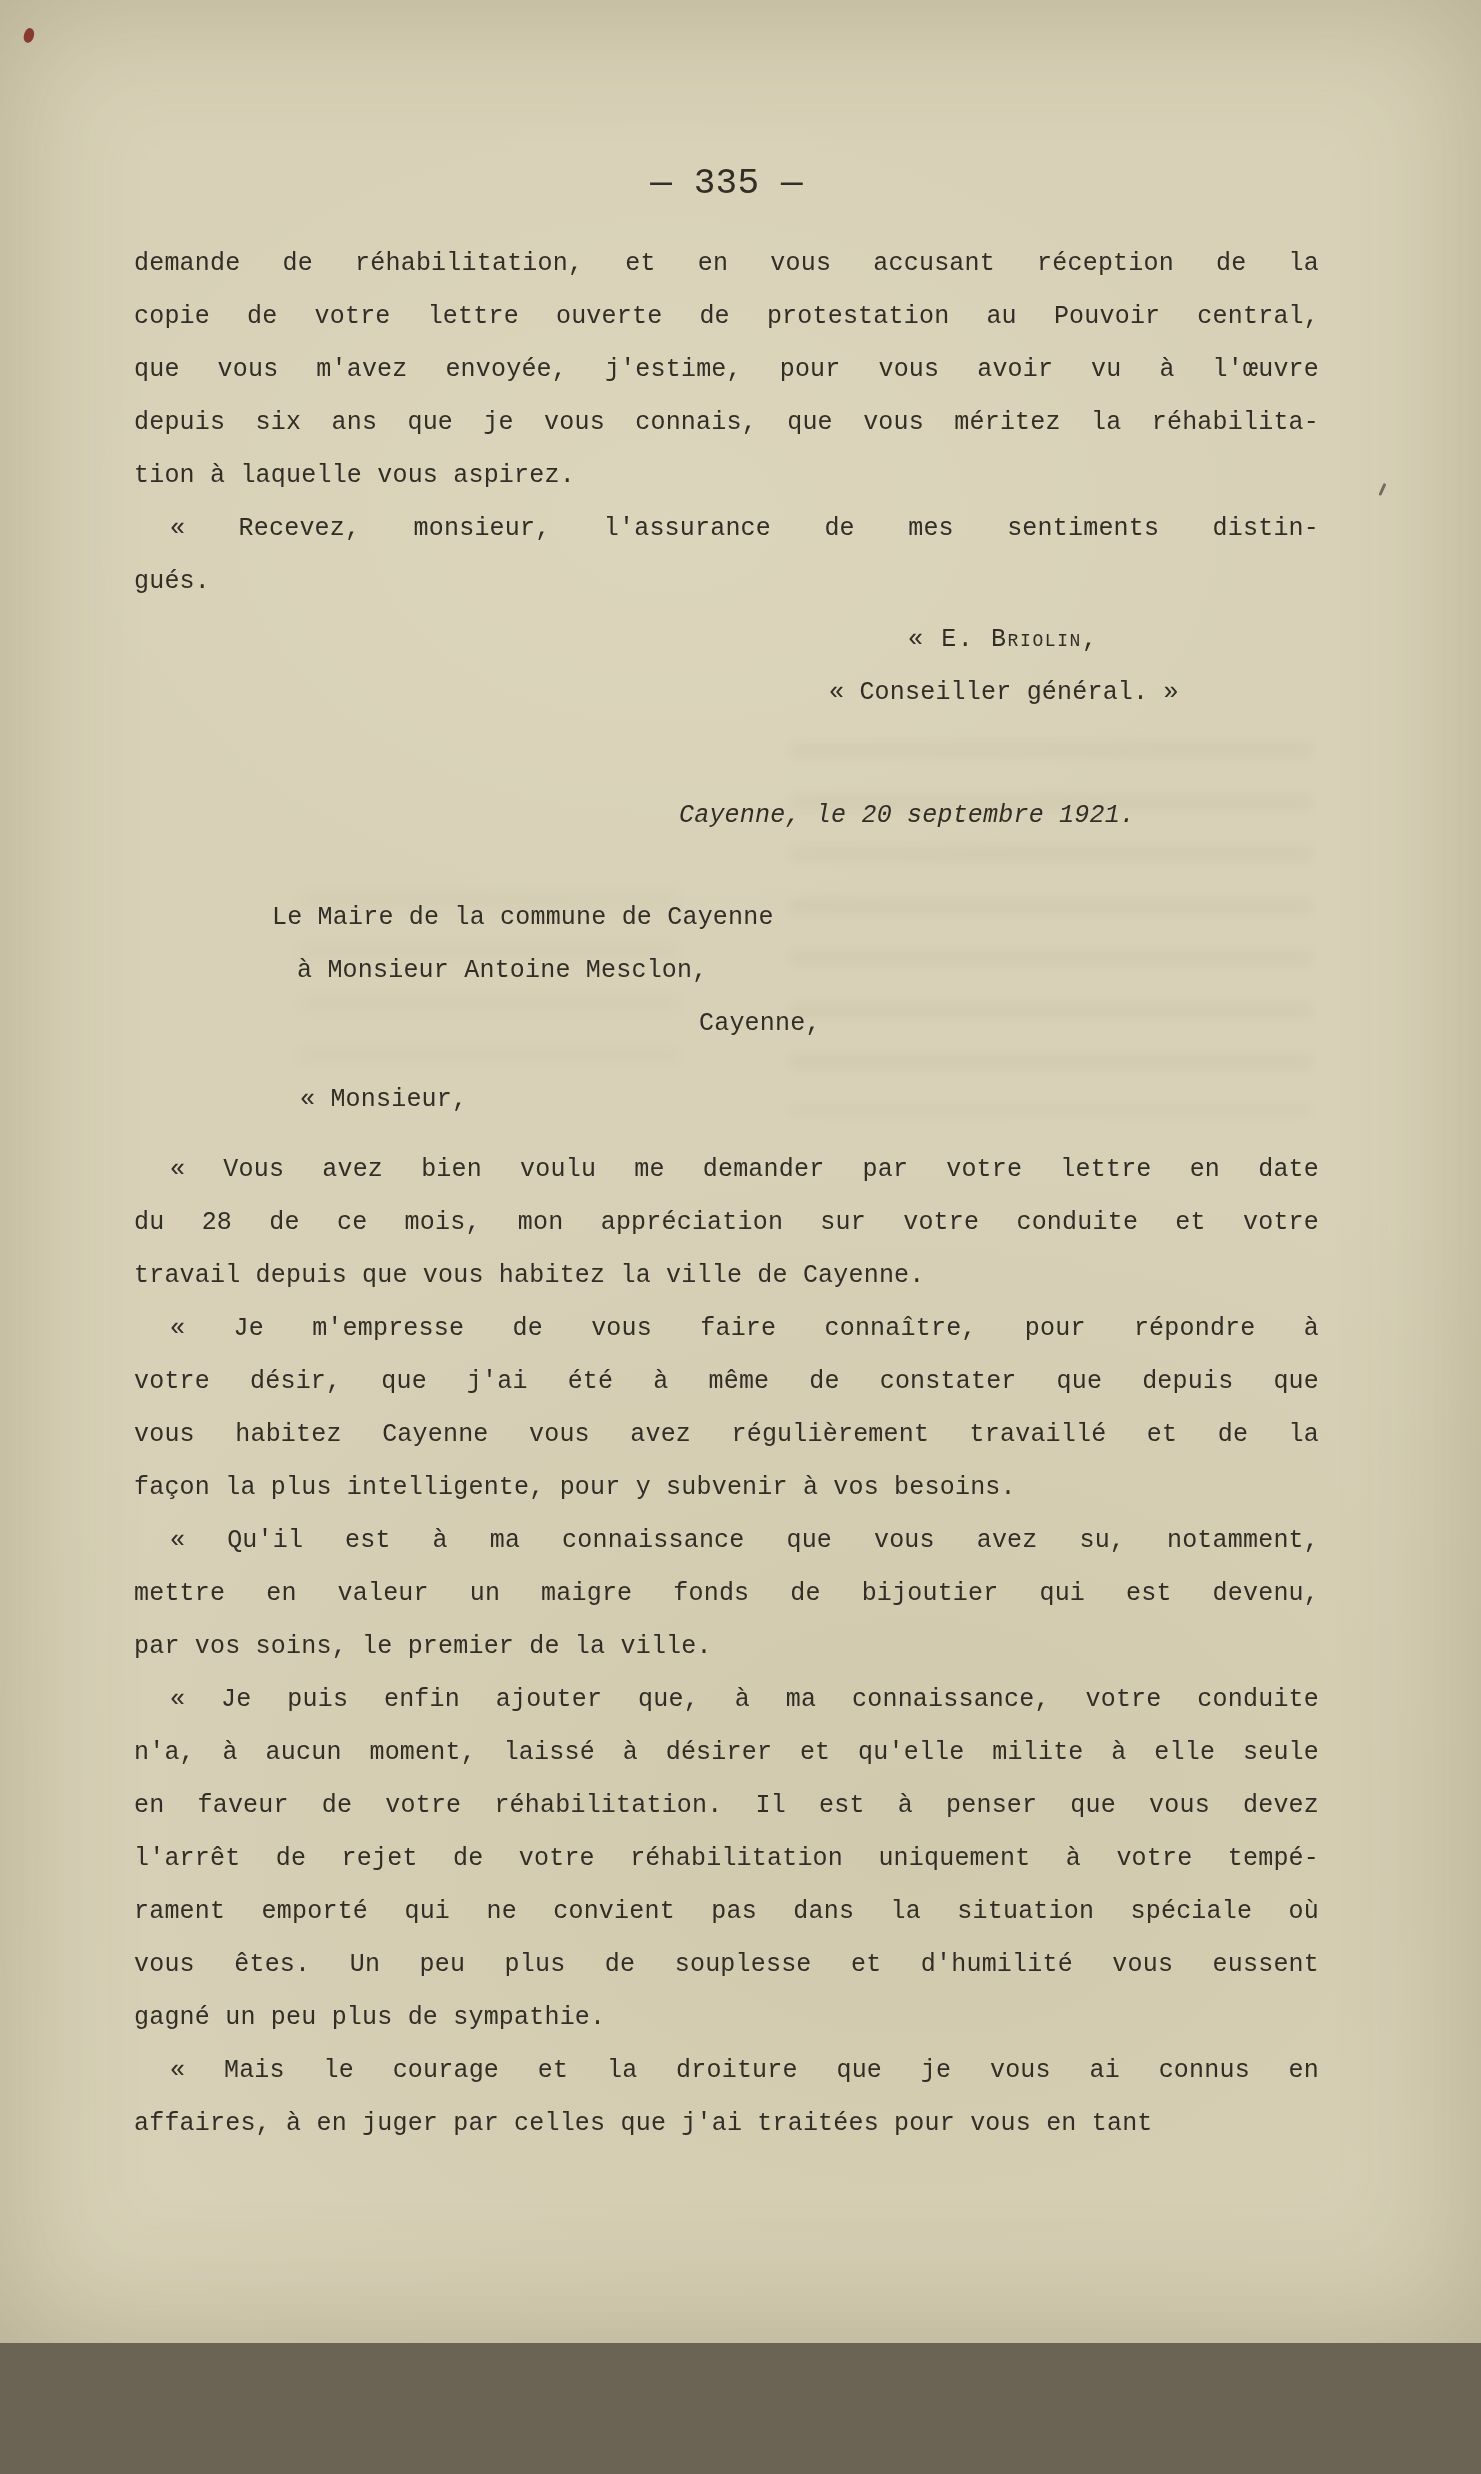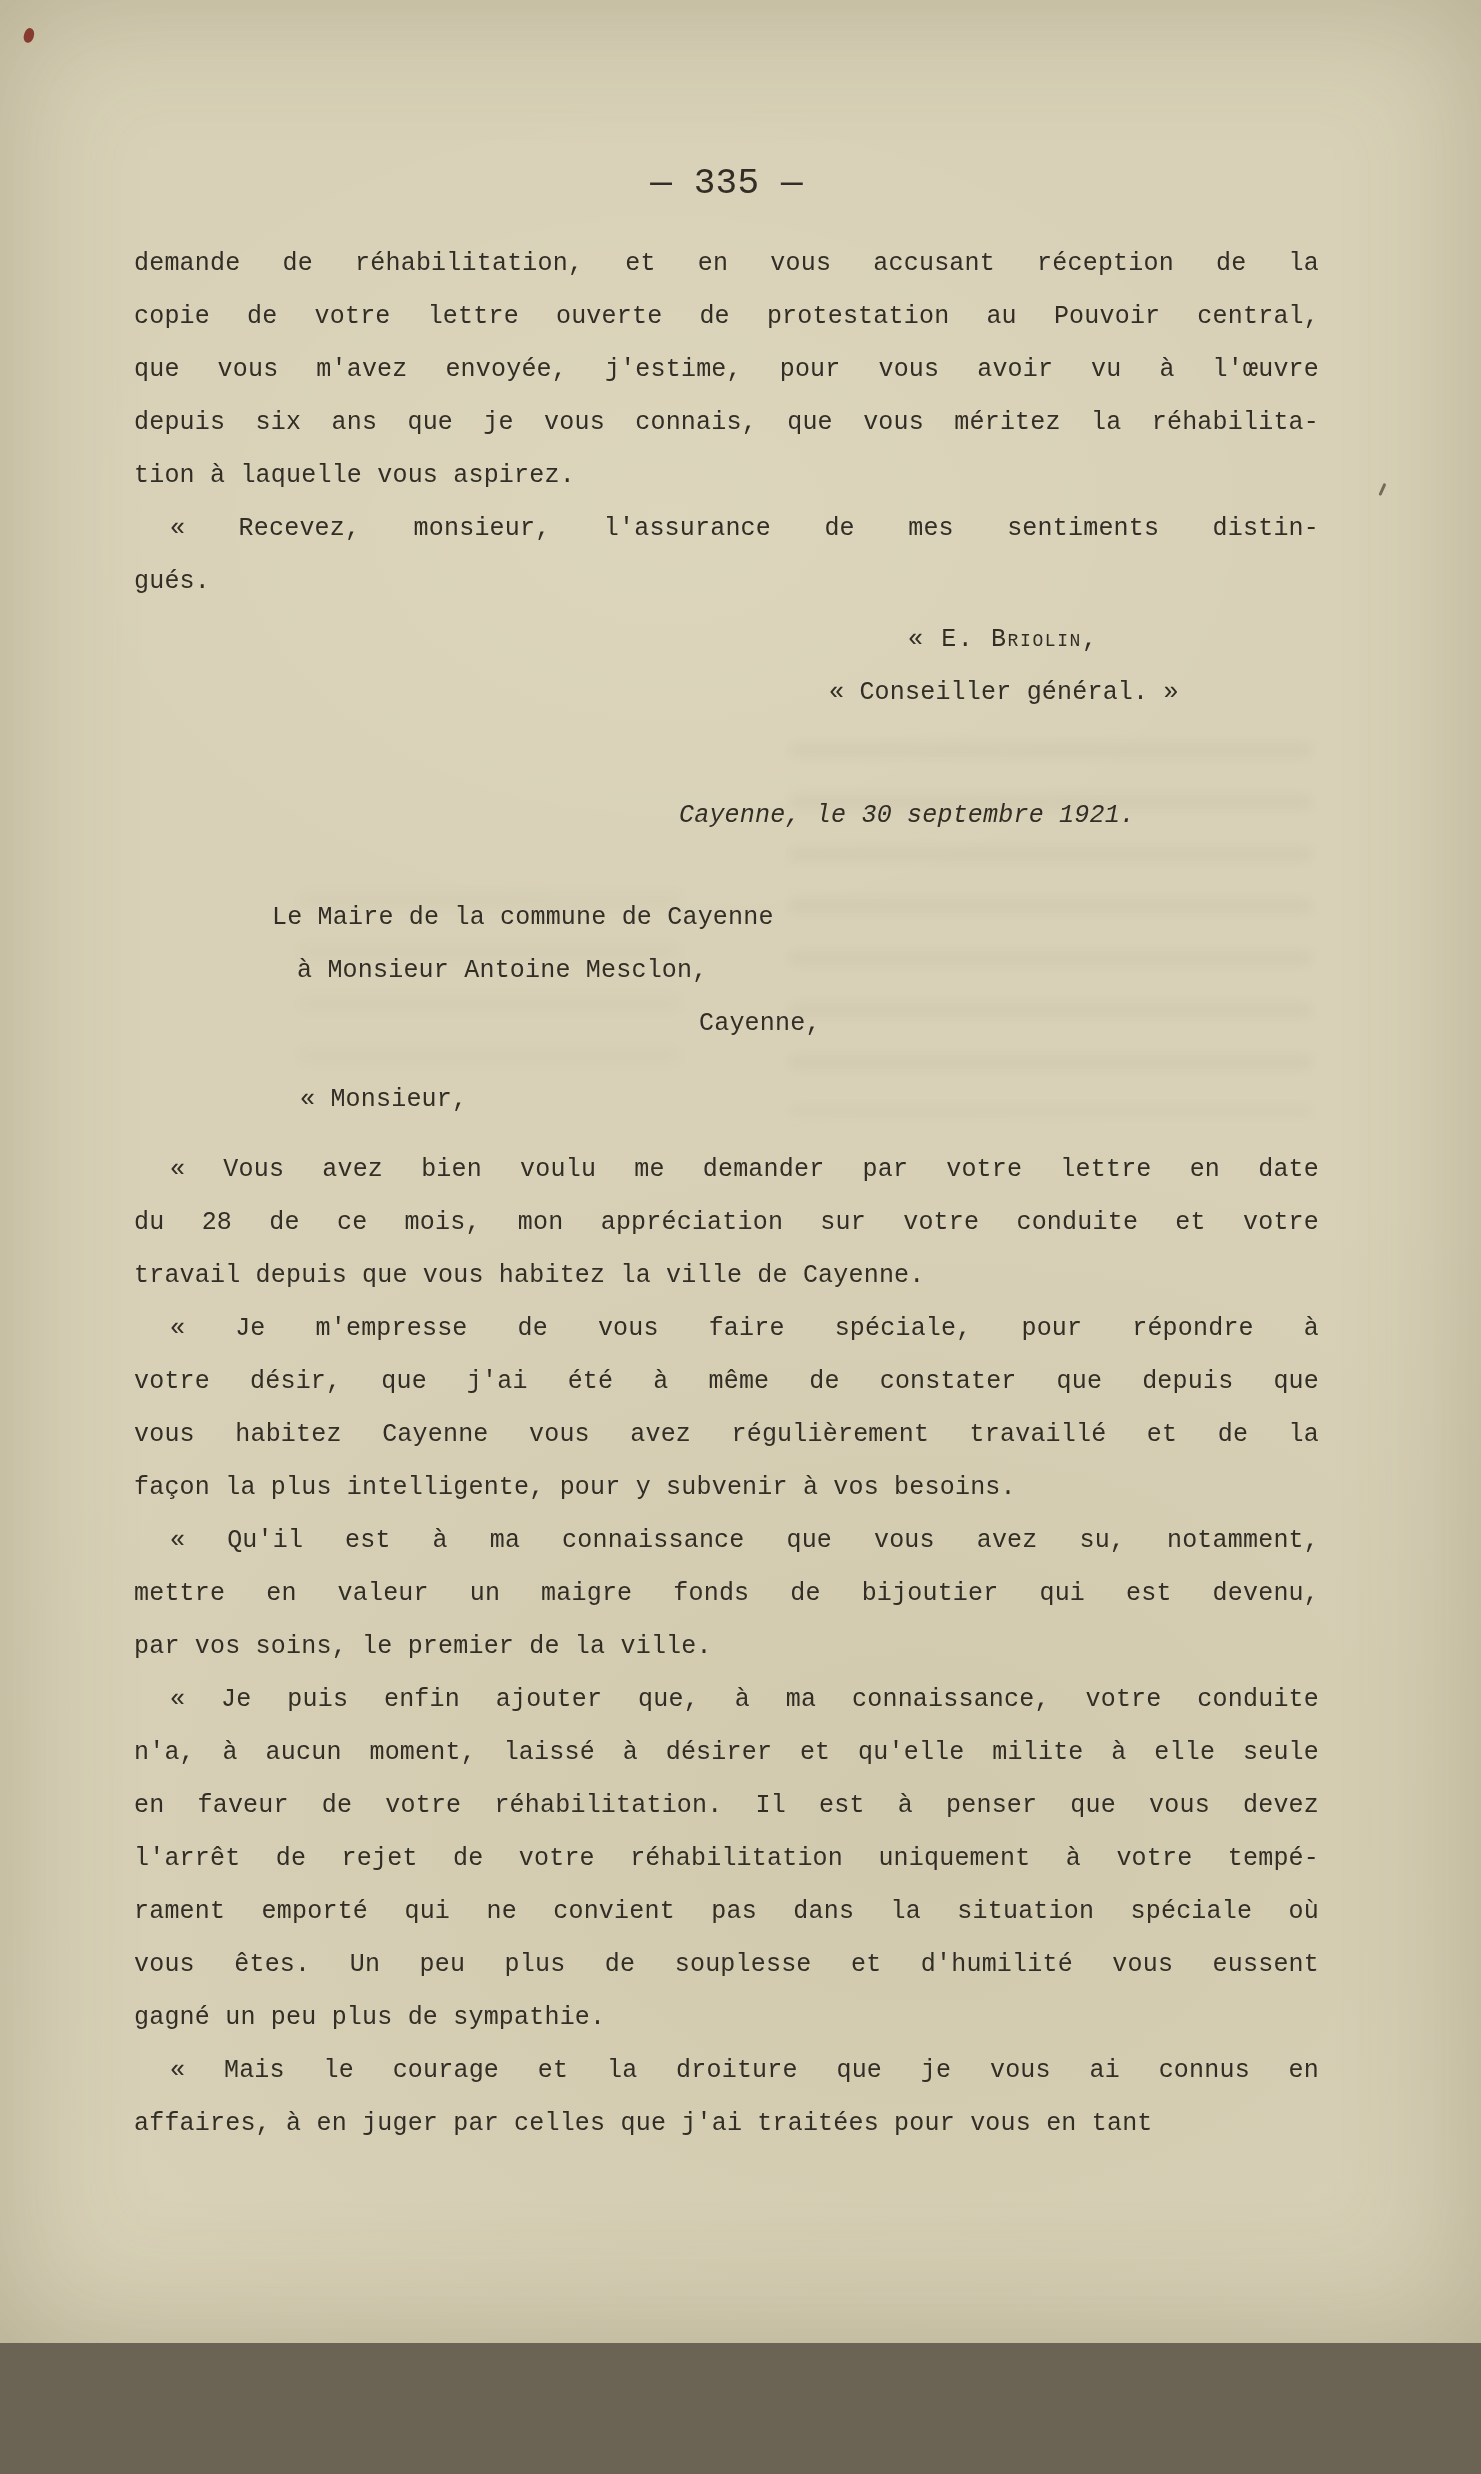--- a/index.html
+++ b/index.html
@@ -143,41 +143,41 @@
         <div class="line just">« Recevez, monsieur, l'assurance de mes sentiments distin-</div>
         <div class="line">gués.</div>
       </div>
       <div class="para signature-name">
         <div class="line">« E. Briolin,</div>
       </div>
       <div class="para signature-title">
         <div class="line">« Conseiller général. »</div>
       </div>
       <div class="para dateline">
-        <div class="line">Cayenne, le 30 septembre 1921.</div>
+        <div class="line">Cayenne, le 20 septembre 1921.</div>
       </div>
       <div class="para address-1">
         <div class="line">Le Maire de la commune de Cayenne</div>
       </div>
       <div class="para address-2">
         <div class="line">à Monsieur Antoine Mesclon,</div>
       </div>
       <div class="para address-3">
         <div class="line">Cayenne,</div>
       </div>
       <div class="para salutation">
         <div class="line">« Monsieur,</div>
       </div>
       <div class="para body">
         <div class="line just">« Vous avez bien voulu me demander par votre lettre en date</div>
         <div class="line just">du 28 de ce mois, mon appréciation sur votre conduite et votre</div>
         <div class="line">travail depuis que vous habitez la ville de Cayenne.</div>
       </div>
       <div class="para body">
-        <div class="line just">« Je m'empresse de vous faire spéciale, pour répondre à</div>
+        <div class="line just">« Je m'empresse de vous faire connaître, pour répondre à</div>
         <div class="line just">votre désir, que j'ai été à même de constater que depuis que</div>
         <div class="line just">vous habitez Cayenne vous avez régulièrement travaillé et de la</div>
         <div class="line">façon la plus intelligente, pour y subvenir à vos besoins.</div>
       </div>
       <div class="para body">
         <div class="line just">« Qu'il est à ma connaissance que vous avez su, notamment,</div>
         <div class="line just">mettre en valeur un maigre fonds de bijoutier qui est devenu,</div>
         <div class="line">par vos soins, le premier de la ville.</div>
       </div>
       <div class="para body">

